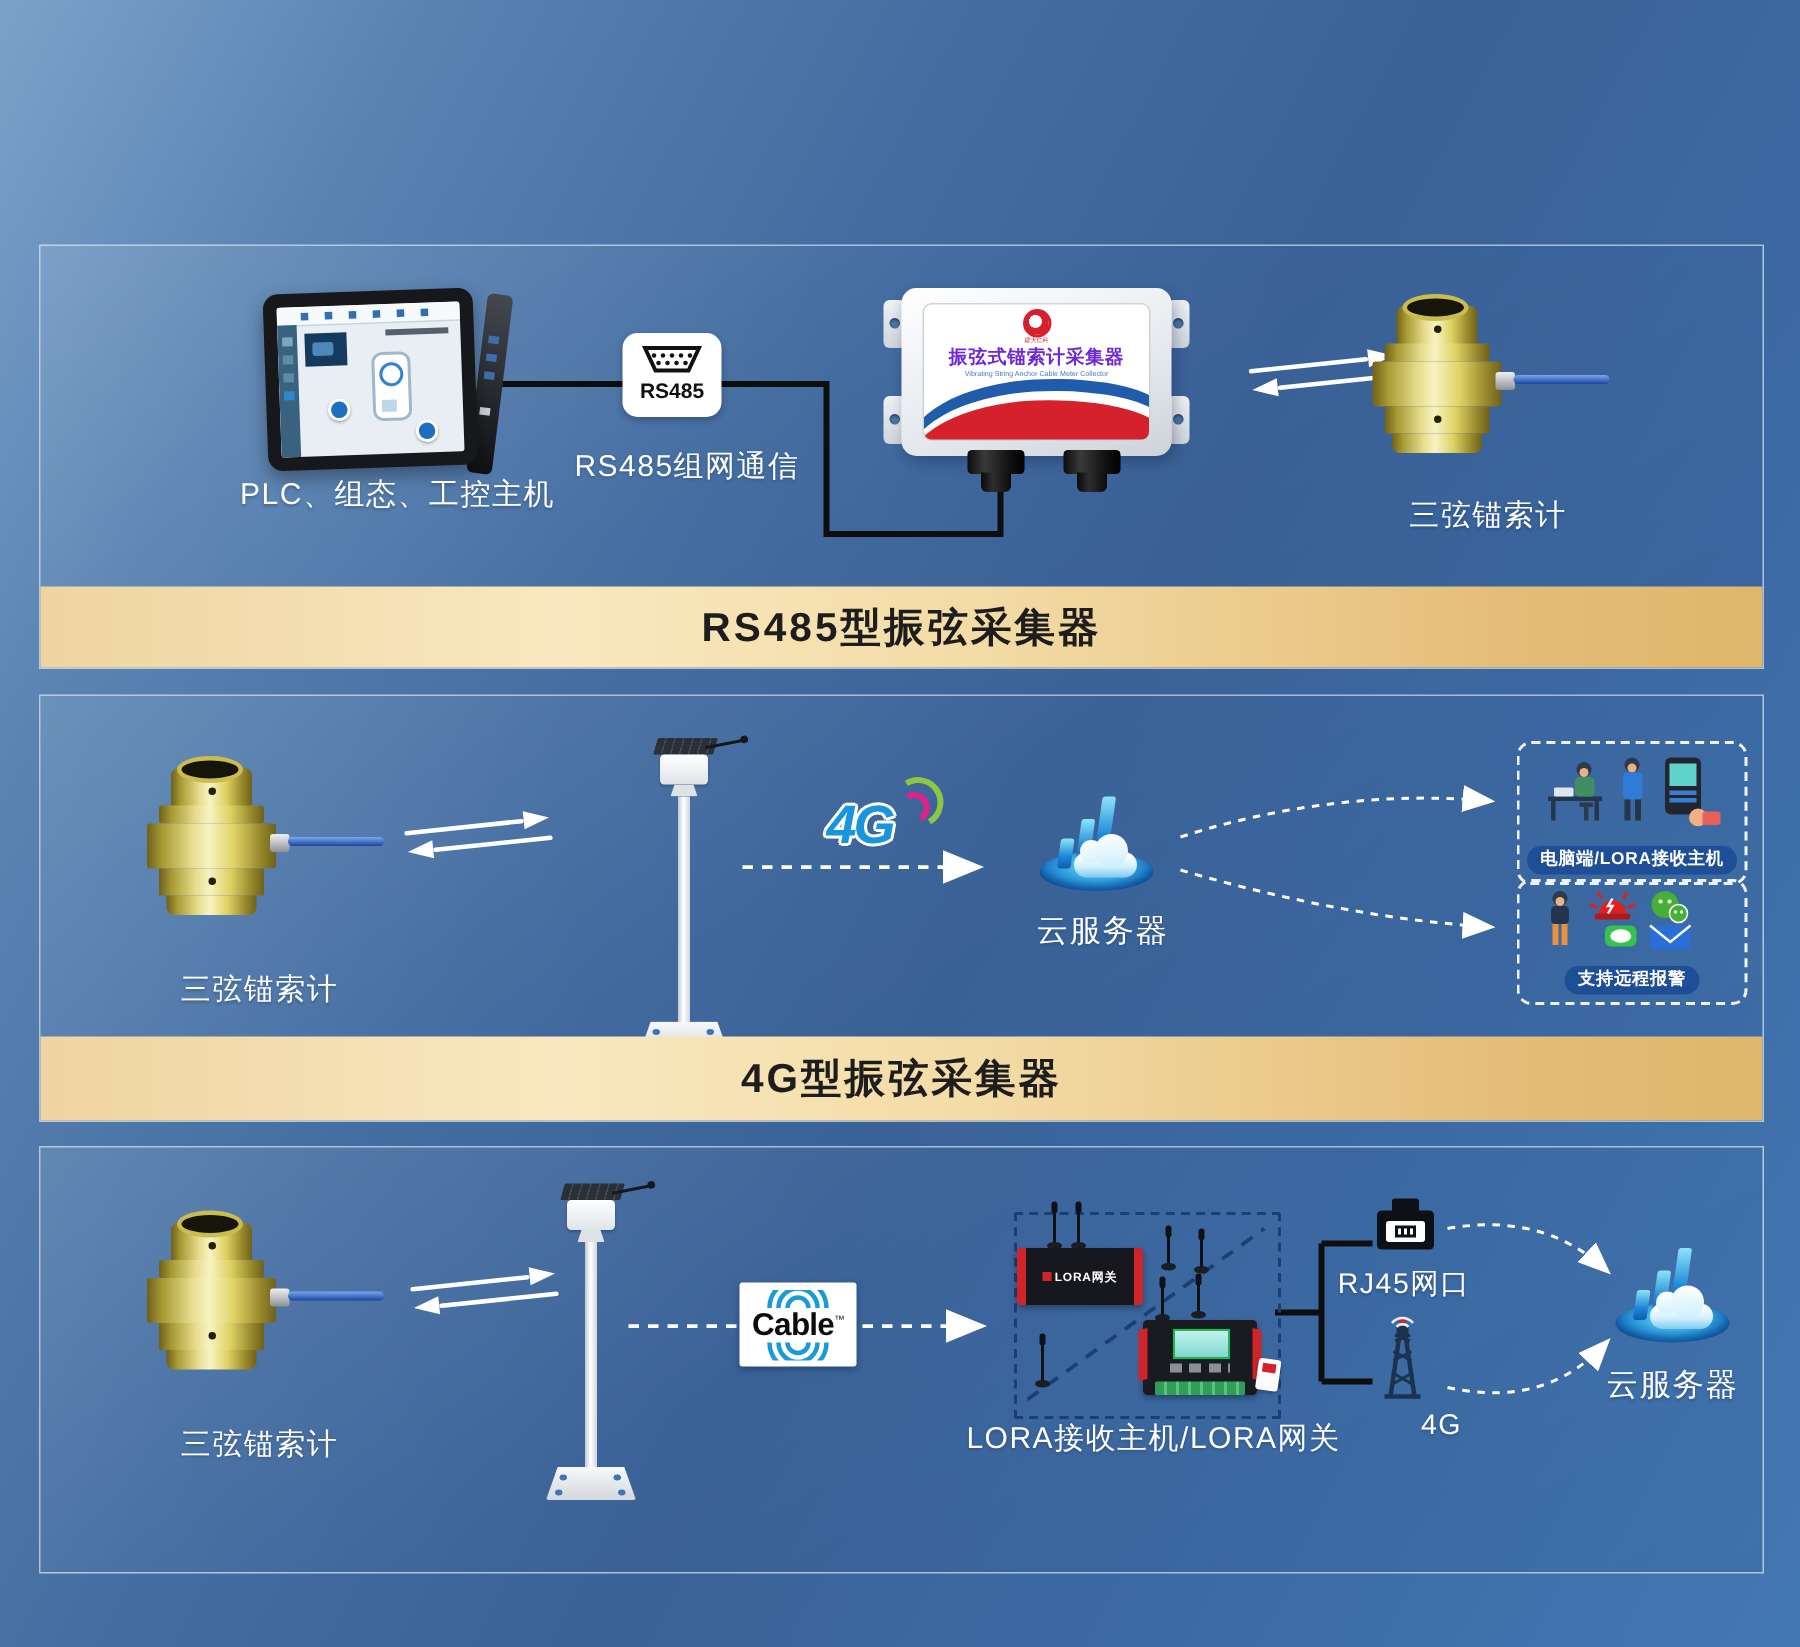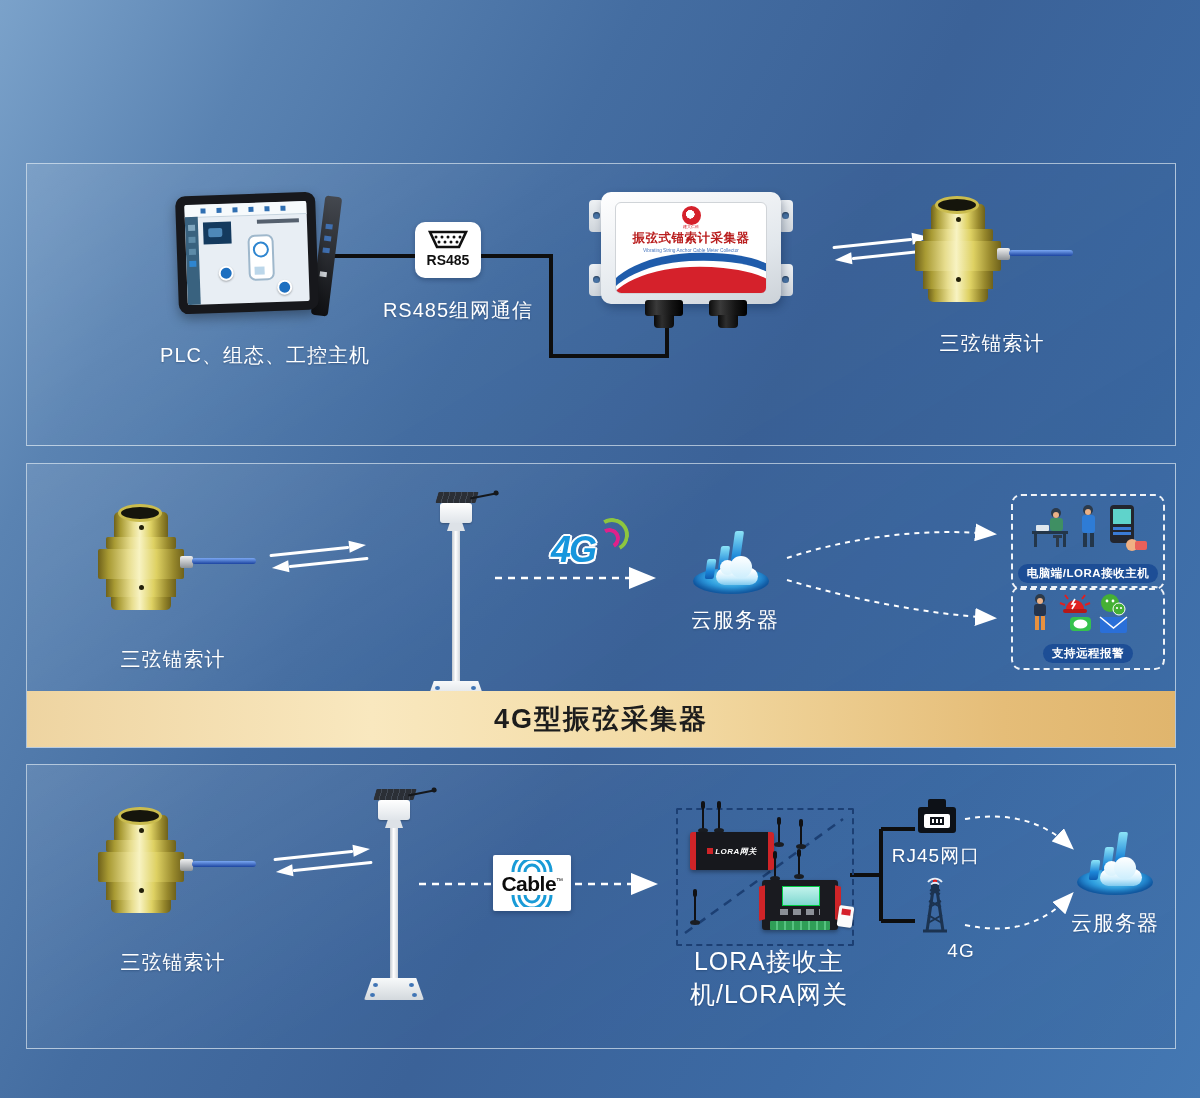--- a/index.html
+++ b/index.html
@@ -82,21 +82,21 @@
   .ear{position:absolute;width:15px;height:32px;background:linear-gradient(180deg,#eef1f4,#cfd5db);border-radius:4px;}
   .ear::before{content:'';position:absolute;left:4px;top:12px;width:7px;height:7px;border-radius:50%;background:#4a76a8;box-shadow:inset 0 1px 2px rgba(0,0,0,.5);}
   .e-tl{left:-12px;top:8px;} .e-bl{left:-12px;bottom:8px;} .e-tr{right:-12px;top:8px;} .e-br{right:-12px;bottom:8px;}
   .c-body{position:absolute;left:0;top:0;right:0;bottom:0;background:linear-gradient(160deg,#ffffff,#e2e7ec 65%,#ccd2d8);
     border-radius:10px;box-shadow:2px 4px 9px rgba(8,28,58,.32);}
   .scr{position:absolute;width:7px;height:7px;border-radius:50%;background:radial-gradient(circle at 35% 35%,#f2f2f2,#9aa0a6 70%,#6f7479);}
   .c-face{position:absolute;left:14px;top:10px;right:14px;bottom:10px;background:#ffffff;border:1px solid #d0d4d8;border-radius:6px;overflow:hidden;text-align:center;}
   .c-logo{width:15px;height:15px;margin:3px auto 0;border-radius:50%;border:2px solid #d5212b;
     background:radial-gradient(circle at 42% 42%,#ffffff 0 34%,#d5212b 36% 100%);}
   .c-brand{font-size:4px;color:#d5212b;line-height:1;}
-  .c-title{font-size:12.5px;font-weight:700;color:#b91c1c;margin-top:1px;letter-spacing:.5px;}
+  .c-title{font-size:12.5px;font-weight:700;color:#6d28d9;margin-top:1px;letter-spacing:.5px;}
   .c-sub{font-size:5px;color:#4a79c0;transform:scale(.95);}
   .cw{position:absolute;left:-8%;width:116%;height:62px;border-radius:50% 50% 0 0/70% 45% 0 0;}
   .cw-blue{top:55%;background:#1f5cab;transform:rotate(-3deg);}
   .cw-white{top:64%;background:#ffffff;transform:rotate(-3deg);}
   .cw-red{top:71%;background:#d5212b;transform:rotate(-2deg);}
   .gland{position:absolute;top:108px;width:38px;height:16px;border-radius:3px;
     background:linear-gradient(90deg,#0c0c0c,#3a3a3a 30%,#141414 70%,#000);}
   .gland::after{content:'';position:absolute;left:9px;top:15px;width:20px;height:13px;border-radius:0 0 4px 4px;
     background:linear-gradient(90deg,#090909,#2e2e2e 40%,#0b0b0b);}
   .gl-l{left:44px;} .gl-r{left:108px;}
@@ -193,21 +193,21 @@
             <div class="m-top"></div>
             <div class="m-nav"></div>
             <div class="m-img"></div>
             <div class="m-hd"></div>
             <div class="m-tank"></div>
             <div class="m-bub" style="left:32px;top:62px;"></div>
             <div class="m-bub" style="left:90px;top:78px;"></div>
           </div>
         </div>
       </div>
-      <div class="lbl" style="left:113px;top:178px;width:250px;">PLC、组态、工控主机</div>
+      <div class="lbl" style="left:113px;top:152px;width:250px;">PLC、组态、工控主机</div>
 
       <div class="rs-badge" style="left:388px;top:58px;">
         <svg width="48" height="22" viewBox="0 0 48 22">
           <path d="M6,3 h36 l-7,15 h-22 z" fill="#ffffff" stroke="#101010" stroke-width="2.6"></path>
           <circle cx="12" cy="8" r="1.5" fill="#101010"></circle>
             <circle cx="18" cy="8" r="1.5" fill="#101010"></circle>
           <circle cx="24" cy="8" r="1.5" fill="#101010"></circle>
             <circle cx="30" cy="8" r="1.5" fill="#101010"></circle>
           <circle cx="36" cy="8" r="1.5" fill="#101010"></circle>
           <circle cx="15" cy="13" r="1.5" fill="#101010"></circle>
@@ -254,20 +254,21 @@
         <div class="sn-low gold"></div>
         <div class="sn-foot gold"></div>
         <div class="sn-dot sn-d1"></div>
         <div class="sn-dot sn-d2"></div>
         <div class="sn-conn"></div>
         <div class="sn-cable"></div>
       </div>
       <div class="lbl" style="left:880px;top:166px;width:170px;">三弦锚索计</div>
 
     </div>
+    <div class="panel-banner" style="height:54px;">RS485型振弦采集器</div>
   </div>
 
   <div class="panel" style="top:463px;height:283px;">
     <div class="panel-body">
 
       <svg class="p-svg" width="1148" height="231">
         <defs>
           <marker id="ah2" markerWidth="11" markerHeight="9" refX="9" refY="4.5" orient="auto">
             <path d="M0,0 L11,4.5 L0,9 z" fill="#ffffff"></path>
           </marker>
@@ -431,36 +432,36 @@
         </svg>
         <div class="lora-txt"><span>Cable</span><sup>™</sup></div>
         <svg width="72" height="13" viewBox="0 0 72 13">
           <path d="M29,1 a7,7 0 0 0 14,0 M23,1 a13,13 0 0 0 26,0 M17,1 a19,19 0 0 0 38,0" stroke="#199bd7" stroke-width="3" fill="none"></path>
         </svg>
       </div>
 
       <div class="lora-dash" style="left:649px;top:43px;width:174px;height:134px;">
         <div class="ant" style="left:24px;top:-2px;height:22px;"></div>
         <div class="ant" style="left:40px;top:-2px;height:22px;"></div>
-        <div class="devA" style="left:12px;top:22px;font-style:italic;">
+        <div class="devA" style="left:0;top:22px;">
           <span class="devA-lbl">LORA网关</span>
         </div>
         <div class="ant" style="left:100px;top:14px;height:20px;"></div>
         <div class="ant" style="left:122px;top:16px;height:20px;"></div>
         <div class="ant" style="left:96px;top:48px;height:20px;"></div>
         <div class="ant" style="left:120px;top:46px;height:20px;"></div>
         <div class="devB" style="left:84px;top:70px;">
           <div class="devB-scr"></div>
           <div class="devB-btn"></div>
           <div class="devB-term"></div>
         </div>
         <div class="ant" style="left:16px;top:86px;height:26px;"></div>
         <div class="acc" style="left:160px;top:96px;"></div>
       </div>
-      <div class="lbl b" style="left:617px;top:180px;width:250px;font-size:25px;">LORA接收主机/LORA网关</div>
+      <div class="lbl b" style="left:617px;top:180px;width:250px;font-size:20px;">LORA接收主机/LORA网关</div>
 
       <div class="rj45" style="left:891px;top:32px;">
         <div class="rj-body"></div>
         <div class="rj-in"></div>
         <div class="rj-pins"></div>
       </div>
       <div class="lbl b" style="left:829px;top:78px;width:160px;font-size:19px;">RJ45网口</div>
 
       <svg style="position:absolute;left:886px;top:112px;" width="44" height="58" viewBox="0 0 44 58">
         <path d="M14,54 L20,13 M30,54 L24,13" stroke="#1c3350" stroke-width="3" fill="none"></path>

